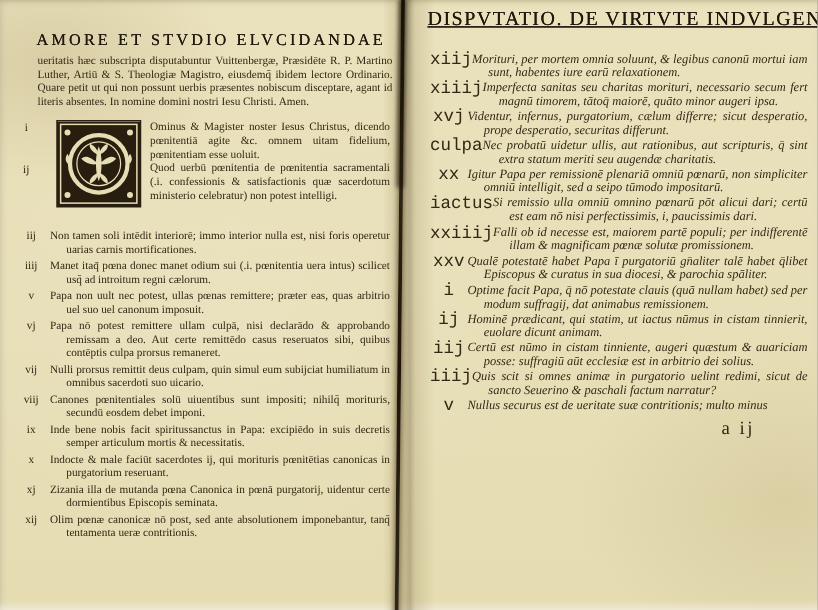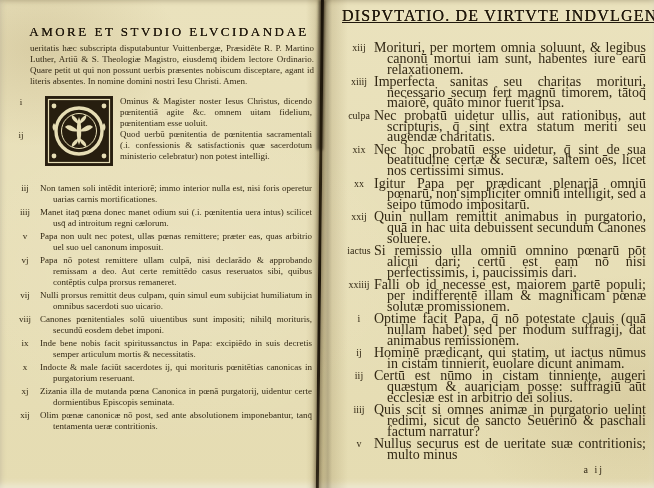--- a/index.html
+++ b/index.html
@@ -42,25 +42,25 @@
   }
   .t1,.t2{margin:0;font-size:9px;line-height:11px;text-align:justify;}
 
   .theses{margin-top:3px;}
   .row{display:flex;align-items:flex-start;margin-top:2px;}
   .row .num{flex:0 0 30px;margin-left:-34px;text-align:center;font-size:9px;line-height:11px;}
   .row .t-text{
     flex:1;margin:0;font-size:9px;line-height:11px;
     padding-left:13px;text-indent:-13px;text-align:justify;
   }
-  .page-right .row .num{font-size:10px;line-height:10.8px;margin-left:-36px;}
-  .page-right .row .t-text{font-size:14px;line-height:10.8px;}
+  .page-right .row .num{font-size:14px;line-height:10.8px;margin-left:-36px;font-family:Liberation Mono, monospace;}
+  .page-right .row .t-text{font-size:10px;line-height:10.8px;font-style:italic;}
   .page-right .row{margin-top:1.5px;}
 
-  .signature{ text-align:right;margin:4px 42px 0 0;font-size:10px;letter-spacing:2px;}
+  .signature{ text-align:right;margin:4px 42px 0 0;font-size:15px;letter-spacing:2px;}
 
   .gutter-shade{
     position:absolute;left:306px;top:0;width:42px;height:488px;pointer-events:none;
     background:linear-gradient(90deg, rgba(0,0,0,0) 0%, rgba(125,105,55,.30) 42%,
                rgba(70,55,25,.30) 52%, rgba(125,105,55,.18) 62%, rgba(0,0,0,0) 100%);
   }
   .gutter-line{
     position:absolute;left:321px;top:-6px;width:3px;height:502px;
     background:linear-gradient(#17100a,#2e2412 30%,#1d1509 60%,#302717);
     transform:rotate(.6deg);transform-origin:top center;border-radius:2px;
@@ -175,57 +175,57 @@
 
     <div class="theses">
 
         <div class="row">
           <span class="num">xiij</span>
           <p class="t-text">Morituri, per mortem omnia soluunt, &amp; legibus canonū mortui iam sunt, habentes iure earū relaxationem.</p>
         </div>
 
         <div class="row">
           <span class="num">xiiij</span>
-          <p class="t-text">Imperfecta sanitas seu charitas morituri, necessario secum fert magnū timorem, tātoq̄ maiorē, quāto minor fuerit ipsa.</p>
-        </div>
-
-
+          <p class="t-text">Imperfecta sanitas seu charitas morituri, necessario secum fert magnū timorem, tātoq̄ maiorē, quāto minor augeri ipsa.</p>
+        </div>
+
+
+        <div class="row">
+          <span class="num">xvj</span>
+          <p class="t-text">Videntur, infernus, purgatorium, cælum differre; sicut desperatio, prope desperatio, securitas differunt.</p>
+        </div>
 
 
         <div class="row">
           <span class="num">culpa</span>
           <p class="t-text">Nec probatū uidetur ullis, aut rationibus, aut scripturis, q̄ sint extra statum meriti seu augendæ charitatis.</p>
         </div>
 
-        <div class="row">
-          <span class="num">xix</span>
-          <p class="t-text">Nec hoc probatū esse uidetur, q̄ sint de sua beatitudine certæ &amp; securæ, saltem oēs, licet nos certissimi simus.</p>
-        </div>
 
         <div class="row">
           <span class="num">xx</span>
-          <p class="t-text">Igitur Papa per prædicant plenariā omniū pœnarū, non simpliciter omniū intelligit, sed a seipo tūmodo impositarū.</p>
-        </div>
-
-
-        <div class="row">
-          <span class="num">xxij</span>
-          <p class="t-text">Quin nullam remittit animabus in purgatorio, quā in hac uita debuissent secundum Canones soluere.</p>
-        </div>
+          <p class="t-text">Igitur Papa per remissionē plenariā omniū pœnarū, non simpliciter omniū intelligit, sed a seipo tūmodo impositarū.</p>
+        </div>
+
+
 
         <div class="row">
           <span class="num">iactus</span>
           <p class="t-text">Si remissio ulla omniū omnino pœnarū pōt alicui dari; certū est eam nō nisi perfectissimis, i, paucissimis dari.</p>
         </div>
 
         <div class="row">
           <span class="num">xxiiij</span>
           <p class="t-text">Falli ob id necesse est, maiorem partē populi; per indifferentē illam &amp; magnificam pœnæ solutæ promissionem.</p>
         </div>
 
+        <div class="row">
+          <span class="num">xxv</span>
+          <p class="t-text">Qualē potestatē habet Papa ī purgatoriū gn̄aliter talē habet q̄libet Episcopus &amp; curatus in sua diocesi, &amp; parochia spāliter.</p>
+        </div>
 
         <div class="row">
           <span class="num">i</span>
           <p class="t-text">Optime facit Papa, q̄ nō potestate clauis (quā nullam habet) sed per modum suffragij, dat animabus remissionem.</p>
         </div>
 
         <div class="row">
           <span class="num">ij</span>
           <p class="t-text">Hominē prædicant, qui statim, ut iactus nūmus in cistam tinnierit, euolare dicunt animam.</p>
         </div>

